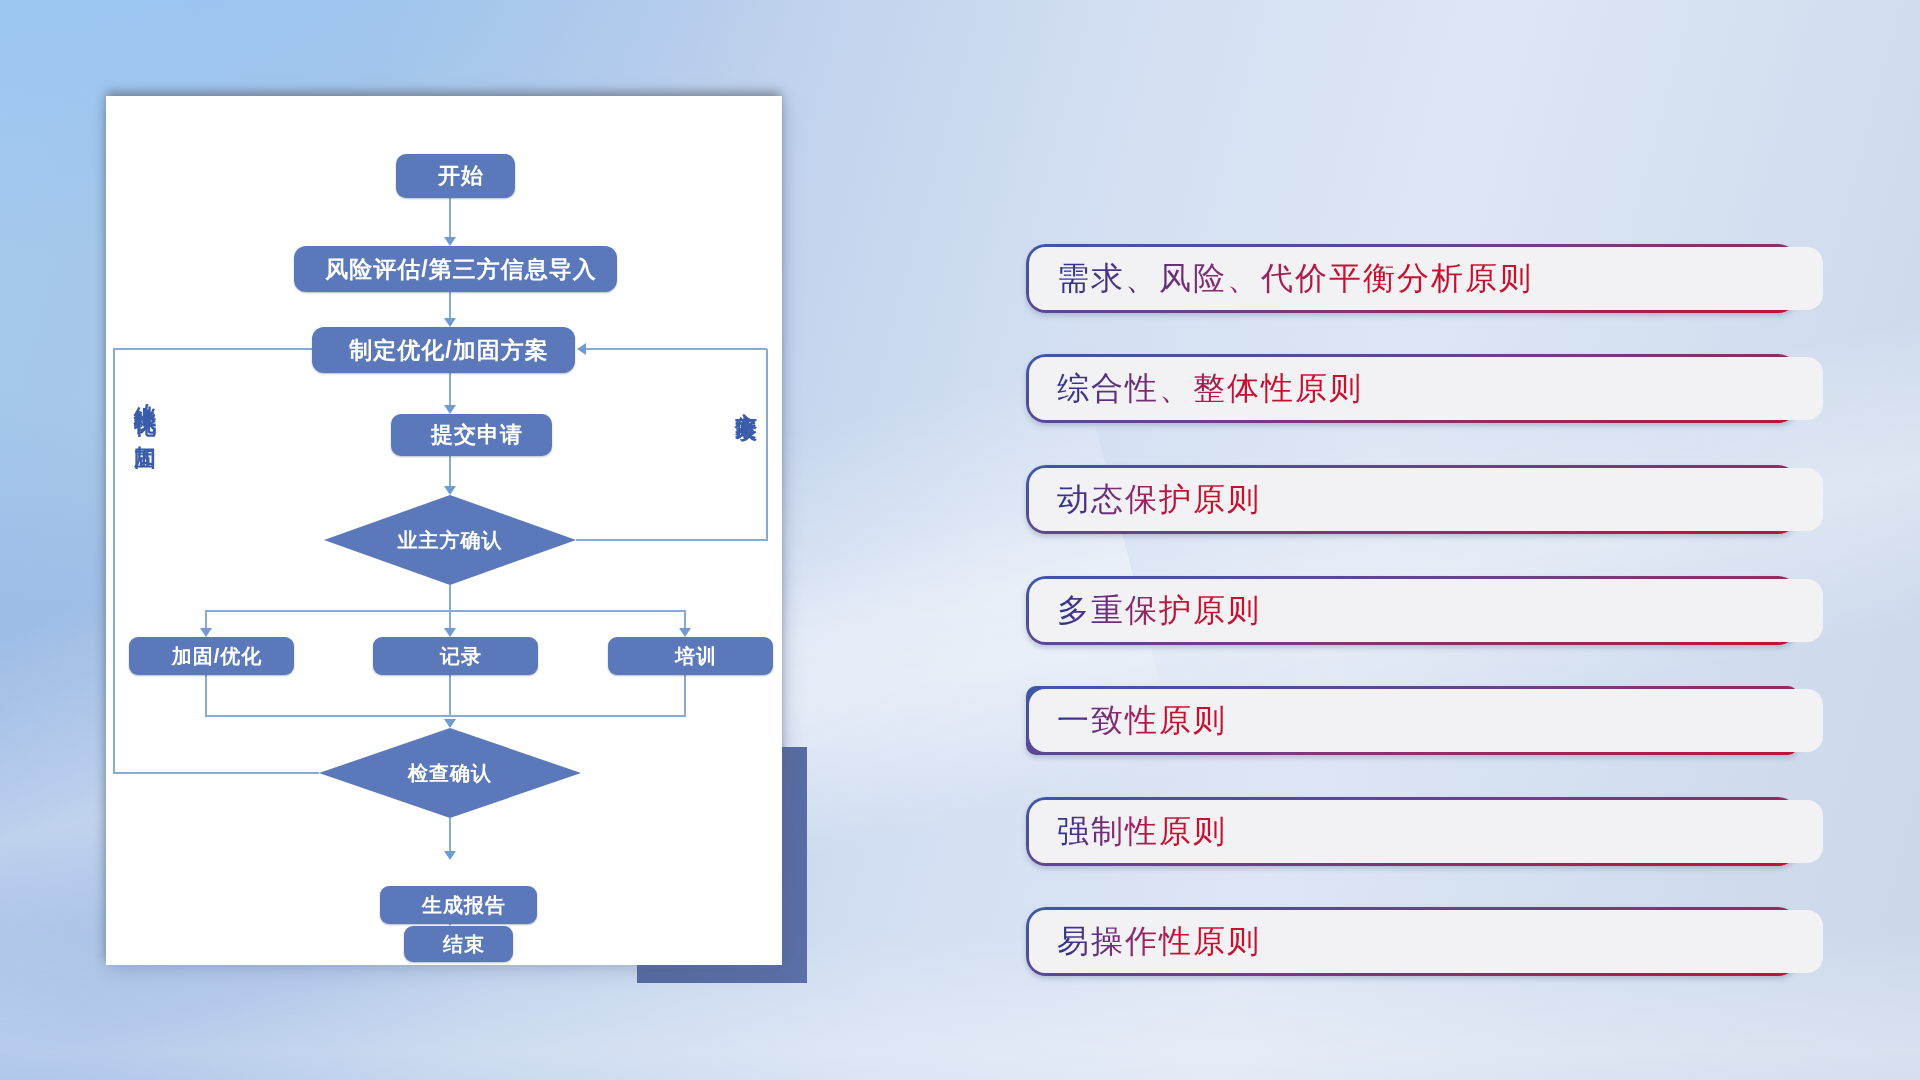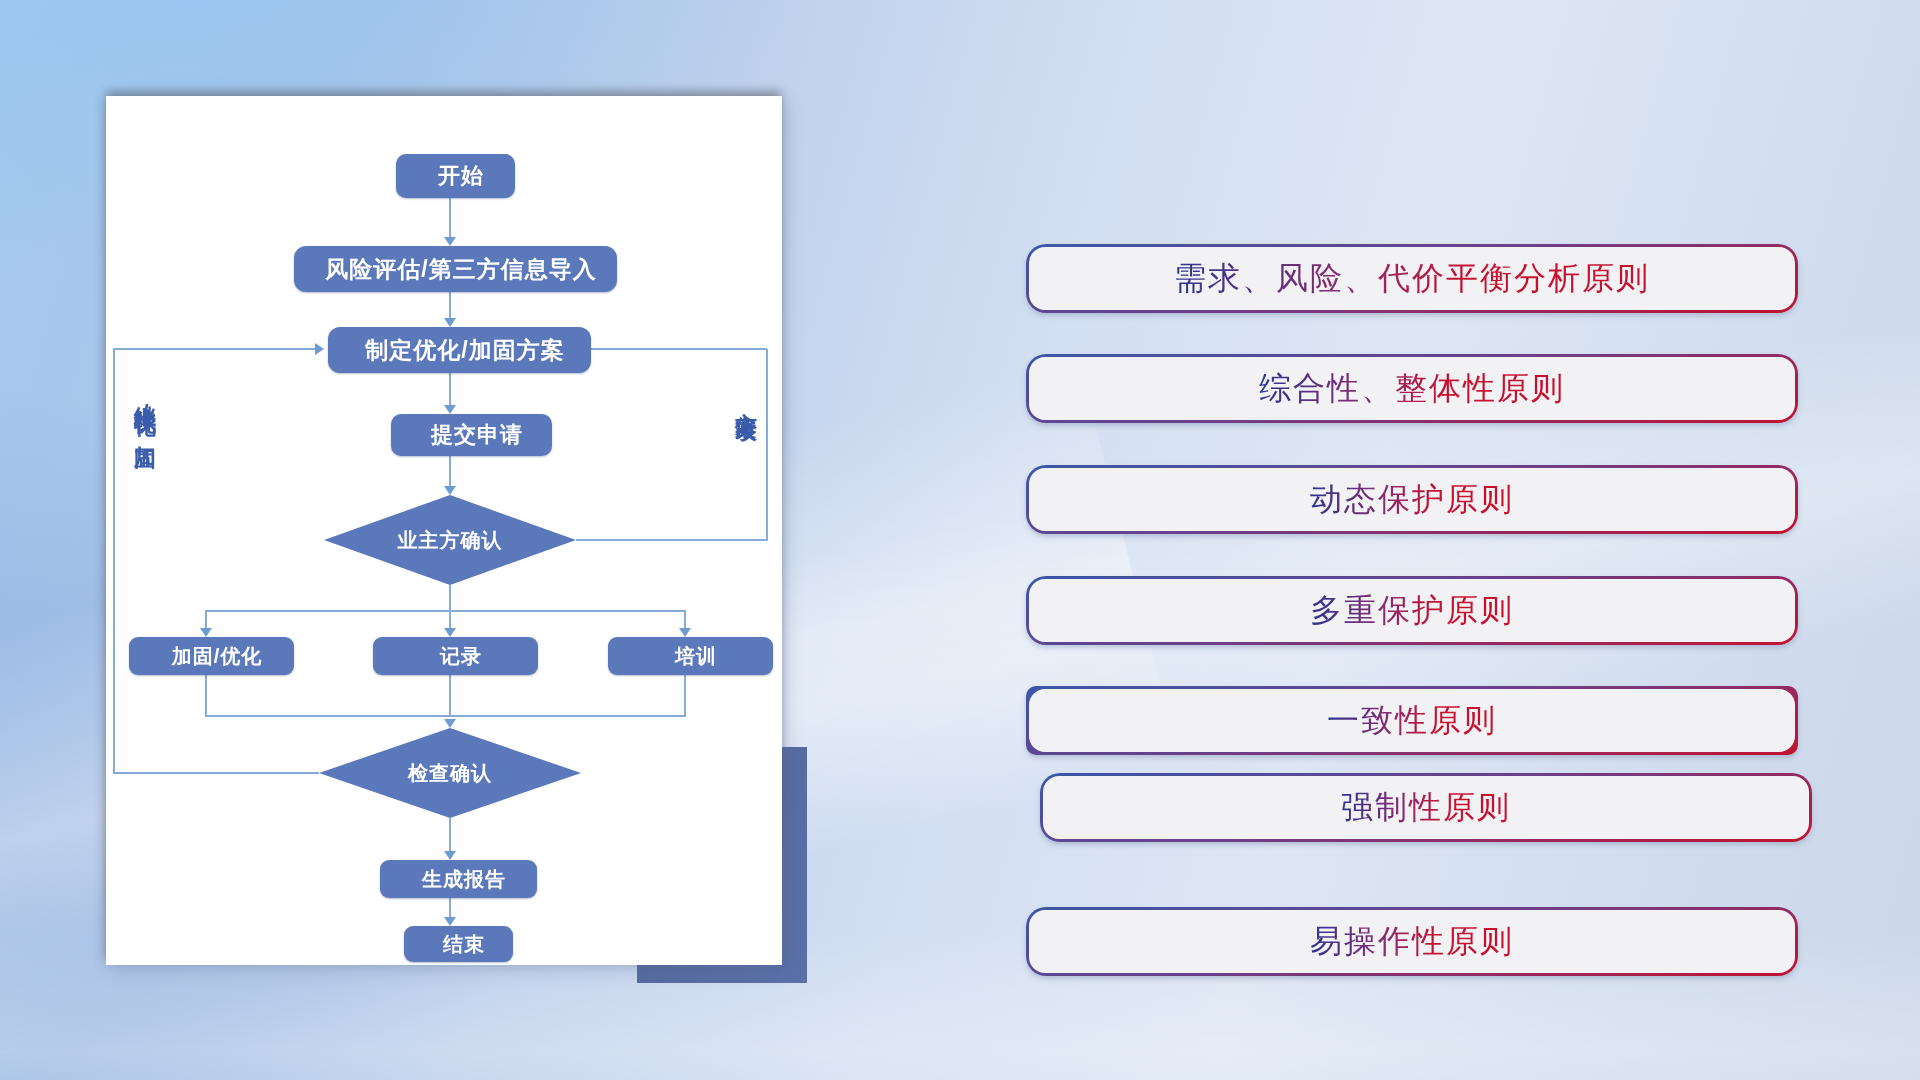--- a/index.html
+++ b/index.html
@@ -40,21 +40,21 @@
   .arr.right{border-top:6px solid transparent;border-bottom:6px solid transparent;border-left:9px solid #6f9cd0;}
   .arr.left{border-top:6px solid transparent;border-bottom:6px solid transparent;border-right:9px solid #6f9cd0;}
 
   
   .rtitle{position:absolute;left:1026px;top:106px;width:772px;text-align:center;
     font-size:48px;font-weight:bold;color:#4a69a9;letter-spacing:2px;}
   .pbox{position:absolute;left:1026px;width:772px;height:69px;border-radius:20px;padding:3px;
     background:linear-gradient(168deg,#3b58a8 0%,#6c3f8a 45%,#c31231 100%);
     box-shadow:0 3px 5px rgba(110,125,160,.35);box-sizing:border-box;}
   .pbox-inner{width:100%;height:100%;border-radius:16px;background:#f2f2f4;
-    display:flex;align-items:center;justify-content:center;}
+    display:flex;align-items:center;justify-content:flex-start;padding-left:28px;}
   .ptext{font-size:32px;letter-spacing:2px;color:#8c2050;
     background:linear-gradient(90deg,#2c3590 0%,#8f2a6e 38%,#c70f2e 62%,#c70f2e 100%);
     -webkit-background-clip:text;background-clip:text;-webkit-text-fill-color:transparent;}
 </style>
 </head>
 <body>
 
 <div class="stage">
 
   <div class="streak s1"></div>
@@ -98,28 +98,28 @@
   <div class="ln" style="left:113px;top:348px;width:202px;height:2px;"></div>
   <div class="arr right" style="left:315px;top:343px;"></div>
 
   <div class="ln" style="left:576px;top:539px;width:191px;height:2px;"></div>
   <div class="ln" style="left:766px;top:349px;width:2px;height:192px;"></div>
   <div class="ln" style="left:585px;top:348px;width:182px;height:2px;"></div>
   <div class="arr left" style="left:577px;top:343px;"></div>
 
   <div class="fnode" style="left:396px;top:154px;width:108px;height:44px;font-size:22px;">开始</div>
   <div class="fnode" style="left:294px;top:246px;width:312px;height:46px;font-size:23px;border-radius:12px;">风险评估/第三方信息导入</div>
-  <div class="fnode" style="left:328px;top:327px;width:252px;height:46px;font-size:23px;border-radius:12px;">制定优化/加固方案</div>
+  <div class="fnode" style="left:312px;top:327px;width:252px;height:46px;font-size:23px;border-radius:12px;">制定优化/加固方案</div>
   <div class="fnode" style="left:375px;top:414px;width:150px;height:42px;font-size:22px;margin-left:16px;">提交申请</div>
   <div class="fdiamond" style="left:324px;top:495px;width:252px;height:90px;font-size:20px;">业主方确认</div>
   <div class="fnode" style="left:129px;top:637px;width:154px;height:38px;font-size:20px;border-radius:9px;">加固/优化</div>
   <div class="fnode" style="left:373px;top:637px;width:154px;height:38px;font-size:20px;border-radius:9px;">记录</div>
   <div class="fnode" style="left:608px;top:637px;width:154px;height:38px;font-size:20px;border-radius:9px;">培训</div>
   <div class="fdiamond" style="left:319px;top:728px;width:262px;height:90px;font-size:20px;">检查确认</div>
-  <div class="fnode" style="left:380px;top:860px;width:146px;height:38px;font-size:20px;border-radius:9px;">生成报告</div>
+  <div class="fnode" style="left:380px;top:886px;width:146px;height:38px;font-size:20px;border-radius:9px;">生成报告</div>
   <div class="fnode" style="left:404px;top:926px;width:98px;height:36px;font-size:20px;border-radius:9px;">结束</div>
 
   <div class="vlabel" style="left:130px;top:388px;">继续优化/加固</div>
   <div class="vlabel" style="left:731px;top:394px;">方案修改</div>
 
 
   <div class="pbox" style="top:244px;">
     <div class="pbox-inner">
       <span class="ptext">需求、风险、代价平衡分析原则</span>
     </div>
@@ -137,21 +137,21 @@
   <div class="pbox" style="top:576px;">
     <div class="pbox-inner">
       <span class="ptext">多重保护原则</span>
     </div>
   </div>
   <div class="pbox" style="top:686px;border-radius:10px;">
     <div class="pbox-inner">
       <span class="ptext">一致性原则</span>
     </div>
   </div>
-  <div class="pbox" style="top:773px;margin-left:14px;">
+  <div class="pbox" style="top:797px;">
     <div class="pbox-inner">
       <span class="ptext">强制性原则</span>
     </div>
   </div>
   <div class="pbox" style="top:907px;">
     <div class="pbox-inner">
       <span class="ptext">易操作性原则</span>
     </div>
   </div>
 

